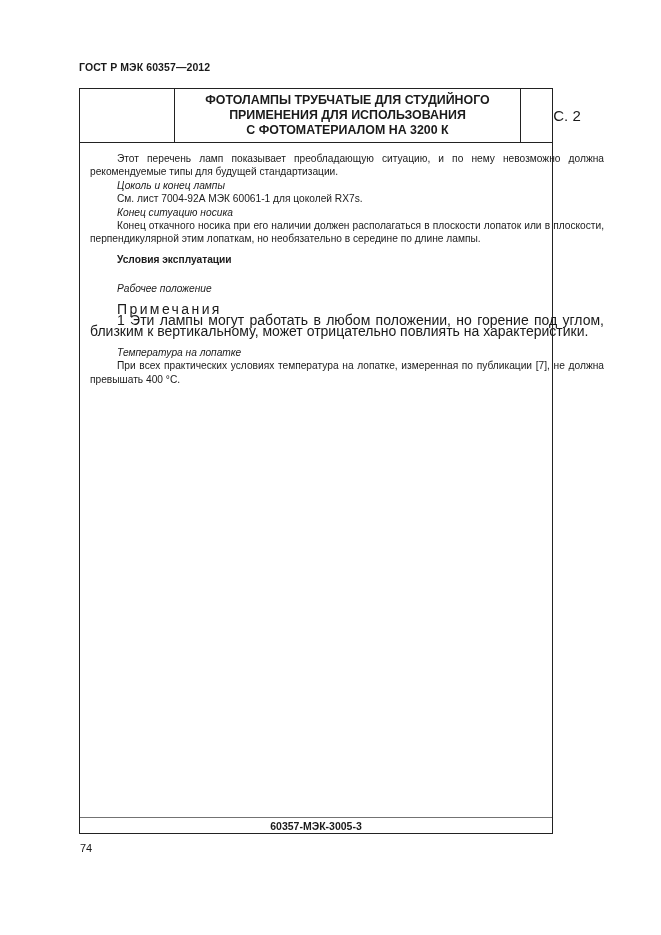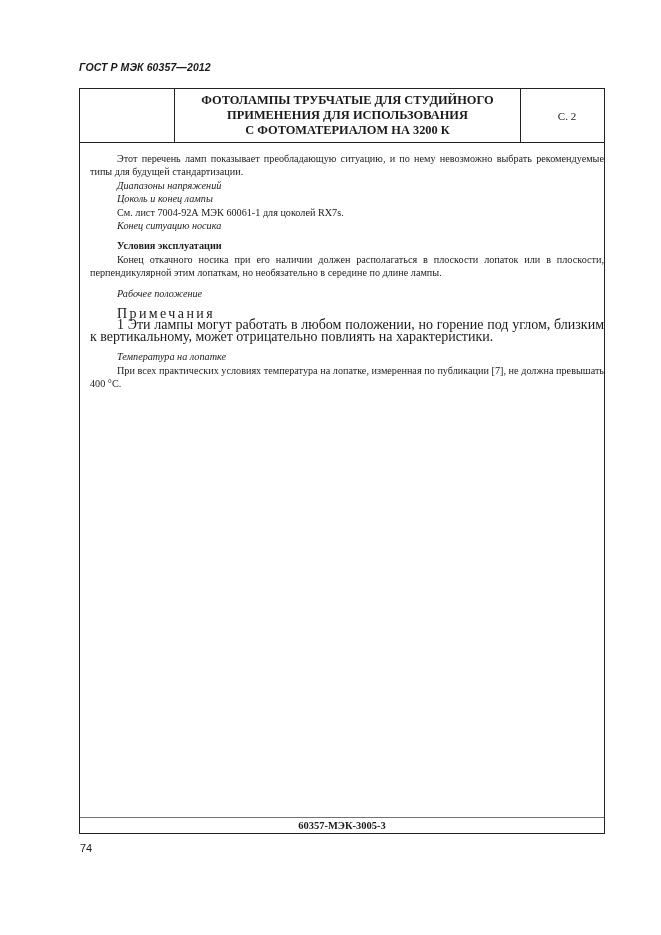--- a/index.html
+++ b/index.html
@@ -1,25 +1,25 @@
 <!DOCTYPE html>
 <html><head>
 <meta charset="utf-8">
 <style>
   html, body { margin: 0; padding: 0; background: #ffffff; }
   body { width: 661px; height: 935px; position: relative; overflow: hidden;
          font-family: "Liberation Sans", sans-serif; color: #1a1a1a; }
-  .doc-code { position: absolute; left: 79px; top: 61px; font-size: 10.5px; font-weight: bold; letter-spacing: 0.1px; font-style: italic; }
-  .frame { position: absolute; left: 79px; top: 88px; width: 526px; height: 746px;
-           border: 1px solid #222; box-sizing: border-box; font-family: Liberation Serif, serif; }
+  .doc-code { position: absolute; left: 79px; top: 61px; font-size: 10.5px; font-weight: bold; letter-spacing: 0.1px; }
+  .frame { position: absolute; left: 79px; top: 88px; width: 474px; height: 746px;
+           border: 1px solid #222; box-sizing: border-box; }
   .header { position: absolute; left: 0; top: 0; width: 100%; height: 54px; border-bottom: 1px solid #222; box-sizing: border-box; }
   .hcell { position: absolute; top: 0; height: 53px; box-sizing: border-box; }
   .hcell.c1 { left: 0; width: 95px; border-right: 1px solid #222; }
   .hcell.c2 { left: 95px; width: 346px; border-right: 1px solid #222; display: flex; align-items: center; justify-content: center; text-align: center; }
-  .hcell.c3 { left: 441px; width: 92px; display: flex; align-items: center; justify-content: center; font-size: 11px; }
+  .hcell.c3 { left: 441px; width: 92px; display: flex; align-items: center; justify-content: center; font-size: 15px; }
   .title { font-weight: bold; font-size: 12.4px; line-height: 15px; }
   .title div { white-space: nowrap; }
   .content { position: absolute; left: 10px; top: 63px; width: 514px; font-size: 10.2px; line-height: 13.4px; }
   .p { margin: 0; text-align: justify; }
   .ind { text-indent: 27px; }
   .pad { padding-left: 27px; }
   .it { font-style: italic; }
   .bold { font-weight: bold; }
   .small { font-size: 14px; line-height: 11.4px; }
   .spaced { letter-spacing: 2.4px; }
@@ -39,28 +39,27 @@
       <div class="title">
         <div>ФОТОЛАМПЫ ТРУБЧАТЫЕ ДЛЯ СТУДИЙНОГО</div>
         <div>ПРИМЕНЕНИЯ ДЛЯ ИСПОЛЬЗОВАНИЯ</div>
         <div>С ФОТОМАТЕРИАЛОМ НА 3200 К</div>
       </div>
     </div>
     <div class="hcell c3">С. 2</div>
   </div>
 
   <div class="content">
-    <p class="p ind">Этот перечень ламп показывает преобладающую ситуацию, и по нему невозможно выбрать рекомендуемые типы для будущей стандартизации.</p>
-    <p class="p pad it">Диапазоны напряжений</p>
+    <p class="p ind">Этот перечень ламп показывает преобладающую ситуацию, и по нему невозможно должна рекомендуемые типы для будущей стандартизации.</p>
     <p class="p pad it">Цоколь и конец лампы</p>
     <p class="p pad">См. лист 7004-92А МЭК 60061-1 для цоколей RX7s.</p>
     <p class="p pad it">Конец ситуацию носика</p>
+    <p class="p ind">Конец откачного носика при его наличии должен располагаться в плоскости лопаток или в плоскости, перпендикулярной этим лопаткам, но необязательно в середине по длине лампы.</p>
     <p class="p pad bold" style="margin-top: 7px;">Условия эксплуатации</p>
-    <p class="p ind">Конец откачного носика при его наличии должен располагаться в плоскости лопаток или в плоскости, перпендикулярной этим лопаткам, но необязательно в середине по длине лампы.</p>
-    <p class="p pad it" style="margin-top: 7px;">Рабочее положение</p>
+    <p class="p pad it" style="margin-top: 16px;">Рабочее положение</p>
     <p class="p pad small spaced" style="margin-top: 8px;">Примечания</p>
     <p class="p ind small">1  Эти лампы могут работать в любом положении, но горение под углом, близким к вертикальному, может отрицательно повлиять на характеристики.</p>
     <p class="p pad it" style="margin-top: 8px;">Температура на лопатке</p>
     <p class="p ind">При всех практических условиях температура на лопатке, измеренная по публикации [7], не должна превышать 400 °С.</p>
   </div>
 
   <div class="footer">60357-МЭК-3005-3</div>
 </div>
 
 <div class="page-num">74</div>

